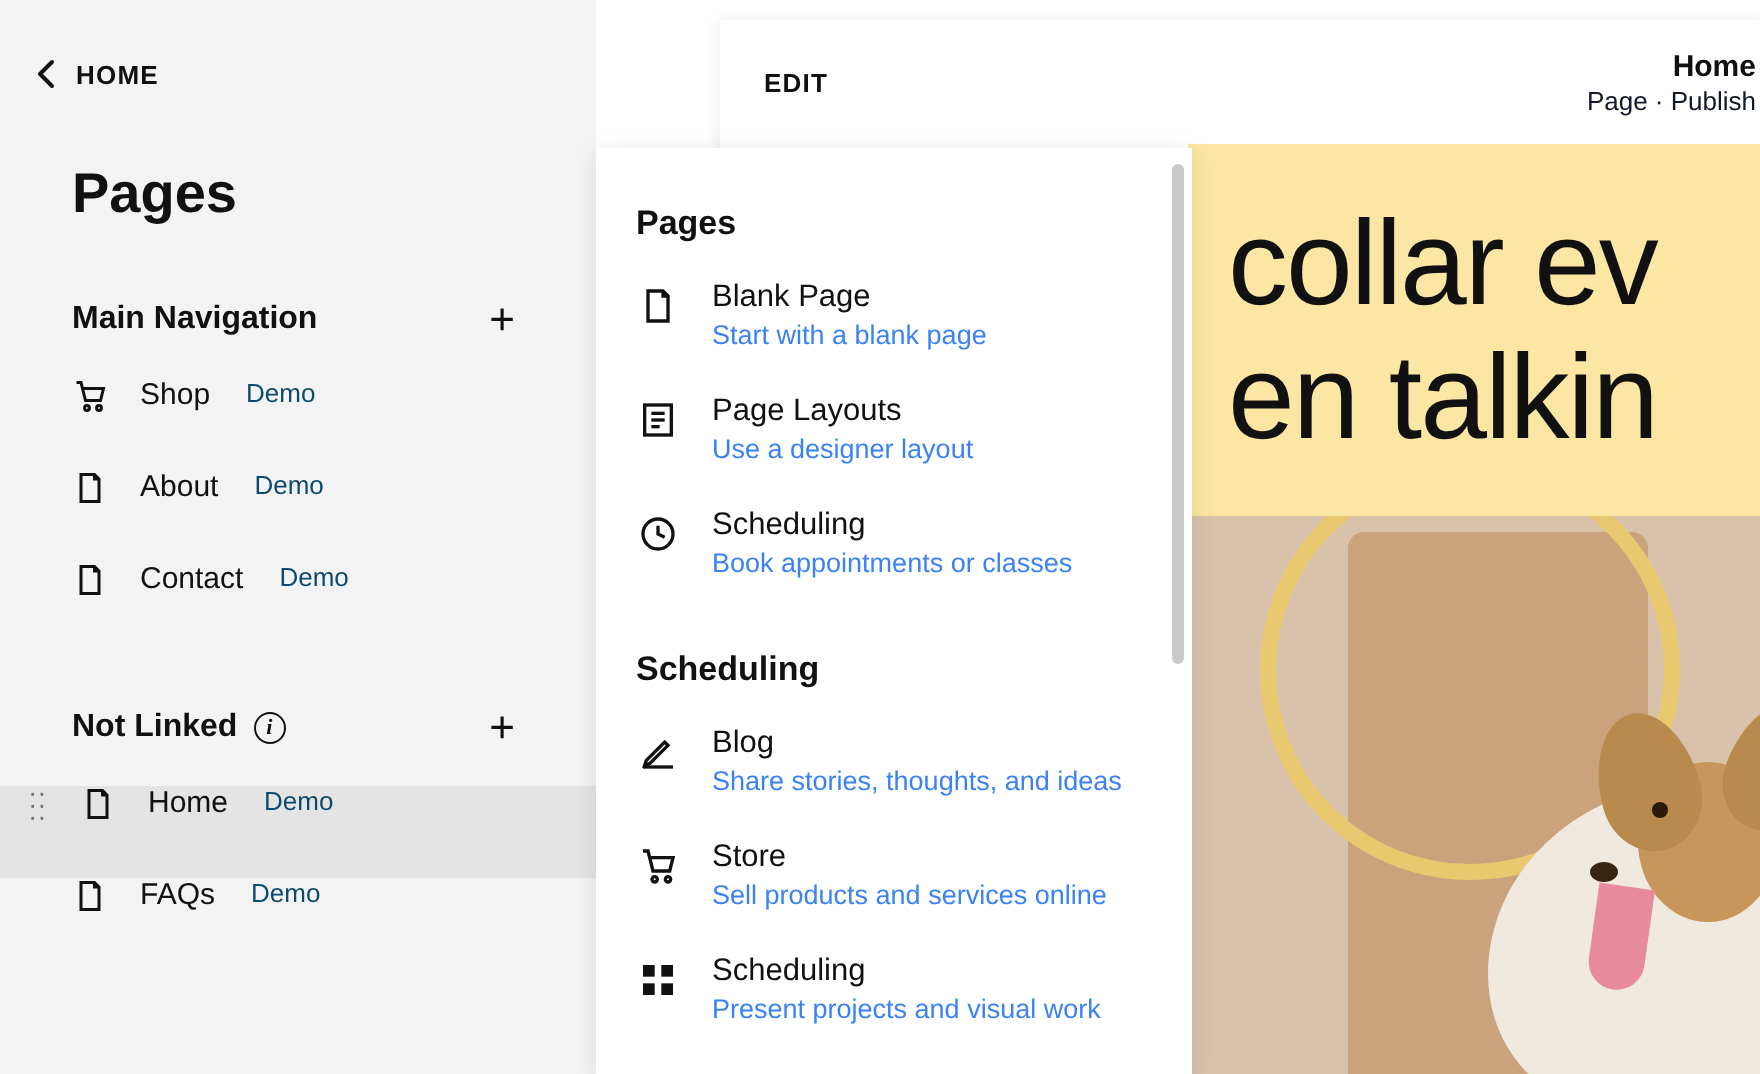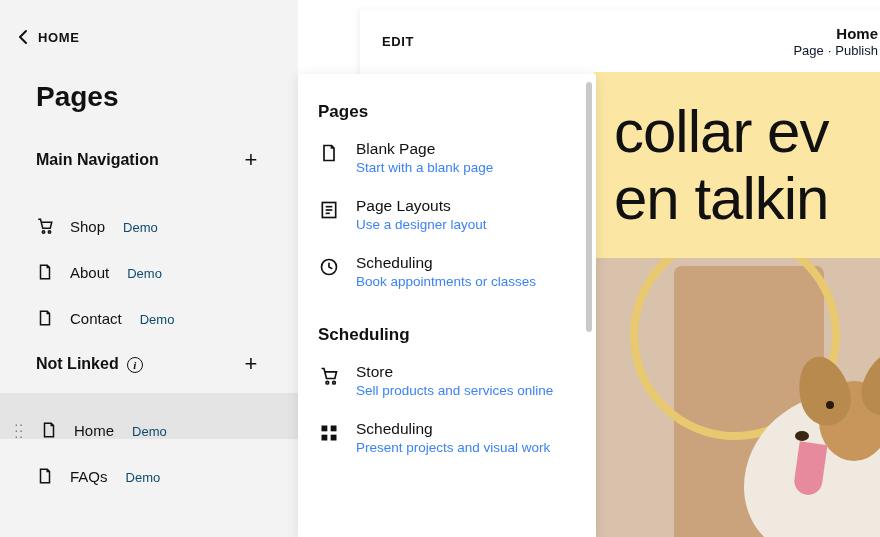--- a/index.html
+++ b/index.html
@@ -33,38 +33,38 @@
   .section-head {
     display: flex;
     align-items: center;
     justify-content: space-between;
     margin-bottom: 18px;
   }
   .section-head .title {
     font-size: 16px;
     font-weight: 700;
     display: flex;
-    align-items: flex-end;
+    align-items: center;
     gap: 8px;
   }
   .plus {
     font-size: 22px;
     line-height: 1;
     font-weight: 400;
     width: 22px; height: 22px;
     display: flex; align-items: center; justify-content: center;
   }
   .info-ic {
     width: 16px; height: 16px; border: 1.5px solid #111; border-radius: 50%;
     display: inline-flex; align-items: center; justify-content: center;
     font-size: 11px; font-weight: 700; font-style: italic; font-family: Georgia, serif;
   }
   .nav-item {
     display: flex;
-    align-items: flex-end;
+    align-items: flex-start;
     height: 46px;
     padding: 0 36px 0 36px;
     gap: 16px;
   }
   .nav-item.active { background: #e4e4e4; padding-left: 14px; }
   .nav-item.active .grip { display: block; }
   .grip {
     display: none;
     width: 10px;
     color: #777;
@@ -337,20 +337,32 @@
         </span>
         <div class="tcol">
           <div class="t1">Scheduling</div>
           <div class="t2">Book appointments or classes</div>
         </div>
       </div>
       <div class="dd-section-title">Scheduling</div>
       <div class="dd-item">
         <span class="ic">
           <svg width="20" height="20" viewBox="0 0 24 24" fill="none" stroke="#111" stroke-width="2">
+            <path d="M4 20l3-1 11-11-2-2L5 17z"></path>
+            <path d="M3 21h18"></path>
+          </svg>
+        </span>
+        <div class="tcol">
+          <div class="t1">Blog</div>
+          <div class="t2">Share stories, thoughts, and ideas</div>
+        </div>
+      </div>
+      <div class="dd-item">
+        <span class="ic">
+          <svg width="20" height="20" viewBox="0 0 24 24" fill="none" stroke="#111" stroke-width="2">
             <path d="M3 3h3l3 12h10l2-8H7"></path>
             <circle cx="10" cy="20" r="1.6"></circle>
             <circle cx="18" cy="20" r="1.6"></circle>
           </svg>
         </span>
         <div class="tcol">
           <div class="t1">Store</div>
           <div class="t2">Sell products and services online</div>
         </div>
       </div>

